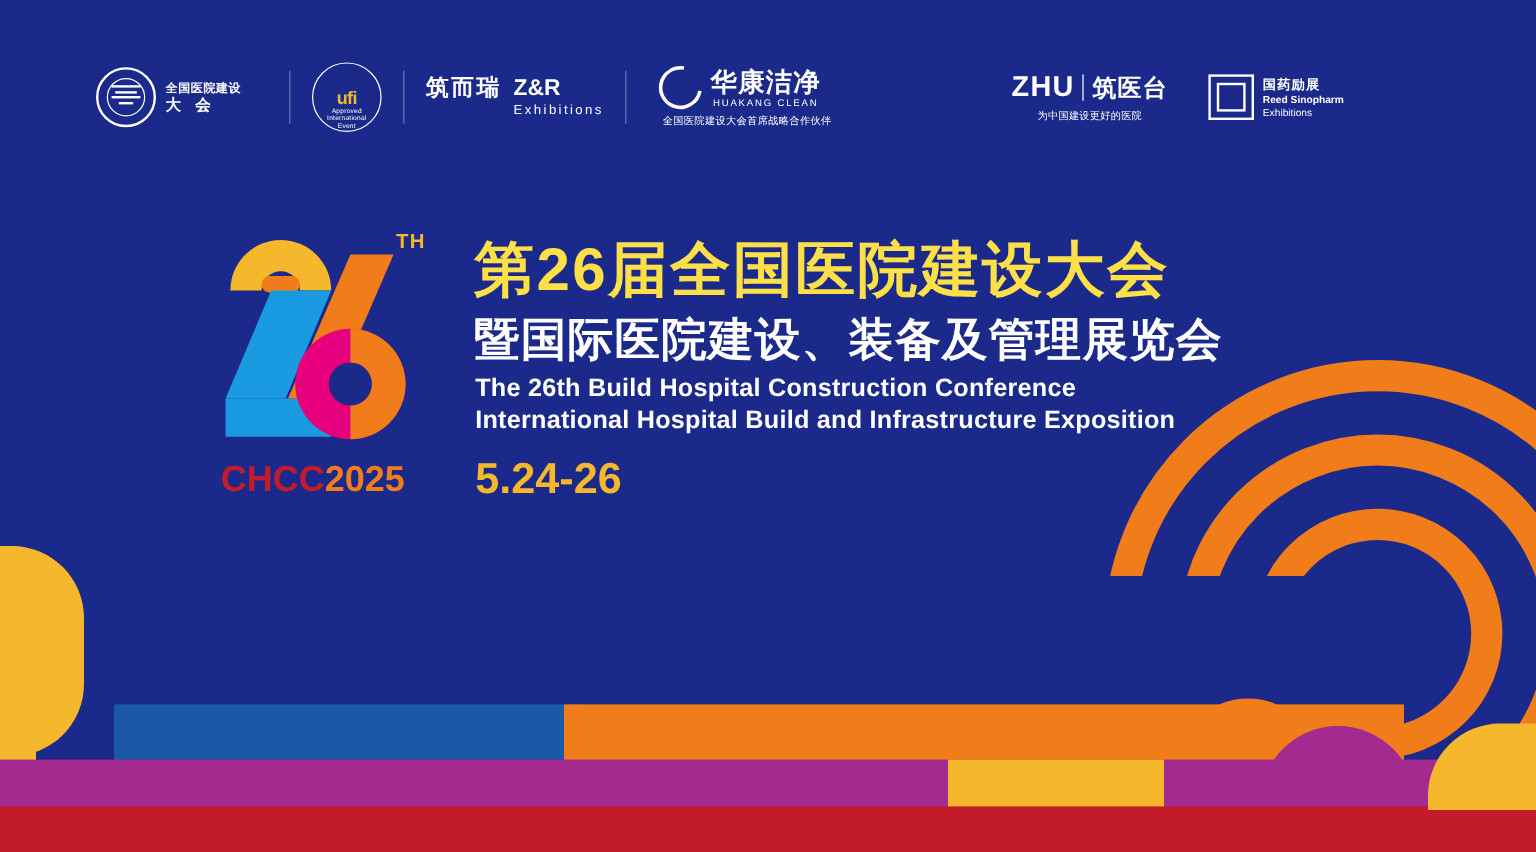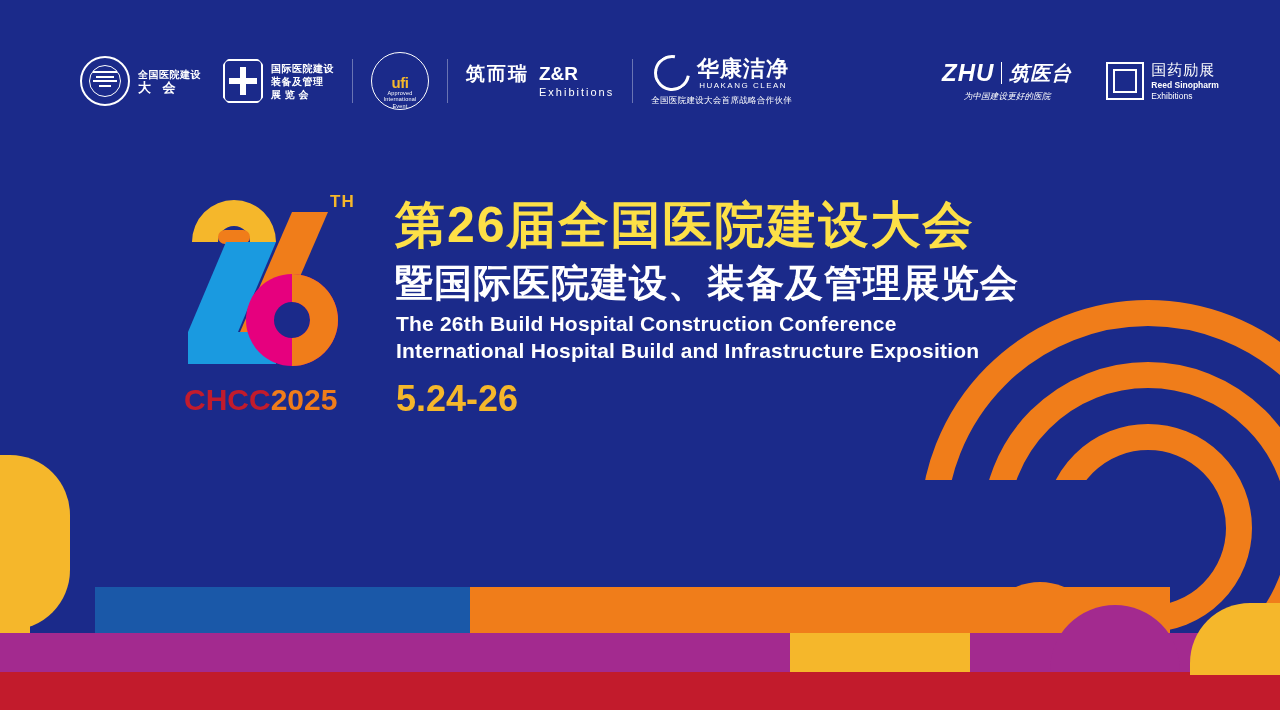--- a/index.html
+++ b/index.html
@@ -63,32 +63,32 @@
   .ufi .sub{font-size:5.5px;line-height:6.5px;text-align:center;letter-spacing:.2px;}
 
   .zr{display:flex;align-items:baseline;gap:10px;}
   .zr .cn{font-size:19px;font-weight:bold;letter-spacing:2px;}
   .zr .en{font-size:19px;font-weight:bold;line-height:19px;}
   .zr .en small{display:block;font-size:11px;font-weight:normal;letter-spacing:2px;}
 
   .hk-leaf{width:30px;height:30px;border-radius:50%;border:3px solid #fff;border-right-color:transparent;transform:rotate(-35deg);flex:none;}
   .hk-text .cn{font-size:22px;font-weight:bold;letter-spacing:1px;line-height:24px;}
   .hk-text .en{font-size:8px;letter-spacing:1.5px;text-align:center;}
-  .hk-foot{font-size:8.5px;letter-spacing:.3px;margin-top:4px;text-align:right;white-space:nowrap;}
+  .hk-foot{font-size:8.5px;letter-spacing:.3px;margin-top:4px;text-align:right;white-space:nowrap;margin-left:12px;}
 
   .zhu{display:flex;align-items:center;}
   .zhu .z{font-size:24px;font-weight:bold;letter-spacing:1px;}
   .zhu .bar{width:1px;height:22px;background:#fff;margin:0 7px;}
   .zhu .cn{font-size:20px;font-weight:bold;letter-spacing:1px;}
   .zhu-foot{font-size:8.5px;letter-spacing:.2px;margin-top:4px;text-align:center;}
 
   .reed{display:flex;align-items:center;gap:7px;}
   .reed .mark{width:34px;height:34px;border:2px solid #fff;position:relative;flex:none;}
   .reed .mark:before{content:"";position:absolute;left:5px;top:5px;right:5px;bottom:5px;border:2px solid #fff;}
-  .reed .t1{font-size:15px;font-weight:normal;letter-spacing:1px;}
+  .reed .t1{font-size:11px;font-weight:bold;letter-spacing:1px;}
   .reed .t2{font-size:8.5px;font-weight:bold;line-height:11px;}
   .reed .t3{font-size:8.5px;line-height:11px;}
 
   
   .mark26{position:absolute;left:180px;top:180px;width:185px;height:190px;}
   .mark26 svg{width:100%;height:100%;display:block;}
   .th{position:absolute;left:330px;top:192px;color:#f5b72b;font-size:17px;font-weight:bold;letter-spacing:1px;}
 
   .chcc{position:absolute;left:184px;top:383px;font-size:30px;font-weight:bold;letter-spacing:0px;}
   .chcc .c{color:#c21b2c;margin-top:40px;}
@@ -139,32 +139,20 @@
           </div>
       </div>
       <div class="logo-text-cn ml8">
         <div>全国医院建设</div>
         <div class="big">大 会</div>
       </div>
     </div>
 
     <div style="width:22px"></div>
 
-    <div class="logo-item">
-      <div class="cross-badge">
-        <div class="shield"></div>
-          <div class="cross-v"></div>
-          <div class="cross-h"></div>
-      </div>
-      <div class="logo-text-cn ml8">
-        <div>国际医院建设</div>
-        <div>装备及管理</div>
-        <div>展 览 会</div>
-      </div>
-    </div>
 
     <div class="sep"></div>
 
     <div class="logo-item ufi">
       <div class="u">
         <span>ufi</span>
       </div>
       <div class="sub">Approved</div>
       <div class="sub">International</div>
       <div class="sub">Event</div>
@@ -188,21 +176,21 @@
         <div class="hk-text">
           <div class="cn">华康洁净</div>
           <div class="en">HUAKANG CLEAN</div>
         </div>
       </div>
       <div class="hk-foot">全国医院建设大会首席战略合作伙伴</div>
     </div>
 
     <div style="width:150px"></div>
 
-    <div class="logo-item" style="flex-direction:column;align-items:center;font-style:italic;">
+    <div class="logo-item" style="flex-direction:column;align-items:center;">
       <div class="zhu">
         <div class="z">ZHU</div>
         <div class="bar"></div>
         <div class="cn">筑医台</div>
       </div>
       <div class="zhu-foot">为中国建设更好的医院</div>
     </div>
 
     <div style="width:34px"></div>
 

